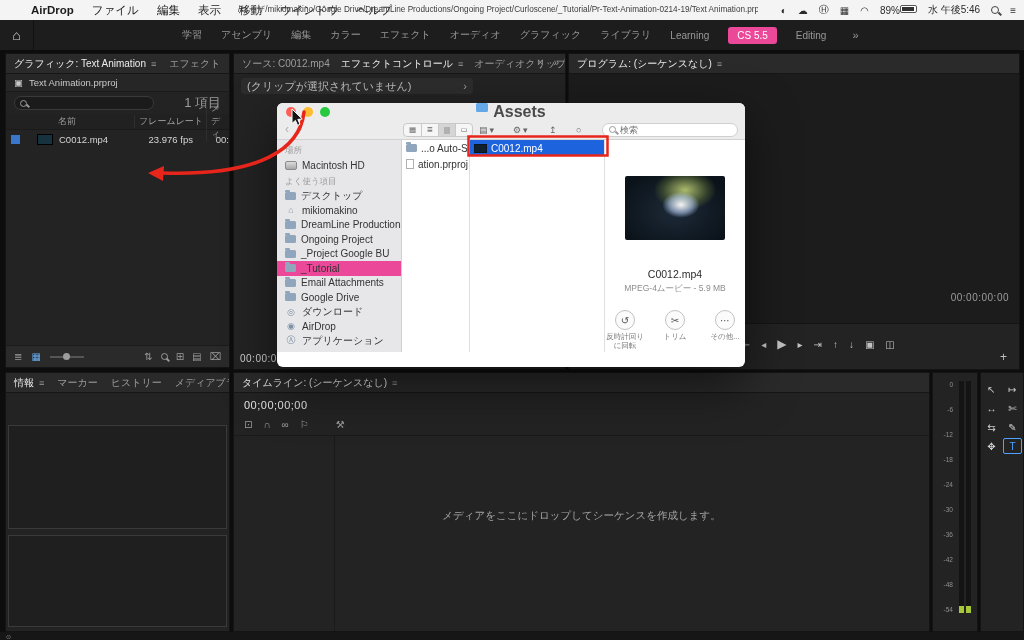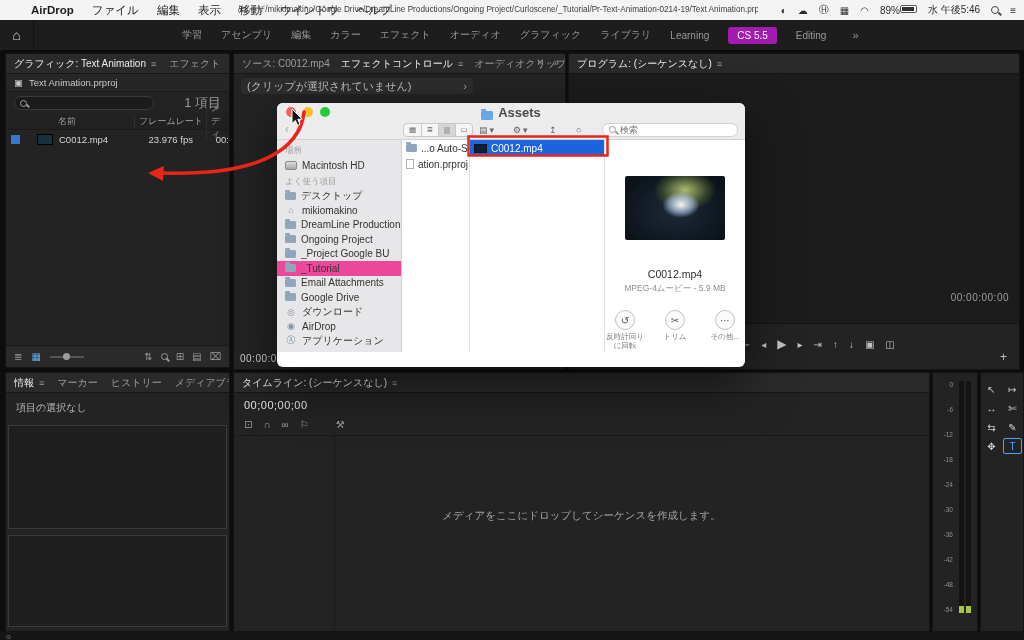--- a/index.html
+++ b/index.html
@@ -18,21 +18,21 @@
 .batt-fill{position:absolute;left:1px;top:1px;bottom:1px;width:12px;background:#333}
 .mag{display:inline-block;width:8px;height:8px;border:1.4px solid #444;border-radius:50%;position:relative;flex:none}
 .mag::after{content:"";position:absolute;width:4px;height:1.6px;background:#444;transform:rotate(45deg);right:-3.5px;bottom:-1.5px}
 .mag.dim{border-color:#9a9a9a}.mag.dim::after{background:#9a9a9a}
 .mag.sm{width:7px;height:7px;border-width:1.2px}
 
 
 #wsbar{position:absolute;left:0;top:20px;width:1024px;height:30px;background:#1d1d1d;display:flex;align-items:center;z-index:4}
 #wsbar .home{width:34px;height:30px;display:flex;align-items:center;justify-content:center;color:#d5d5d5;font-size:14px;border-right:1px solid #111}
 #wstabs{display:flex;align-items:center;gap:19px;font-size:10px;color:#989898;margin-left:148px;white-space:nowrap}
-.wstab.active{background:#a21caf;color:#fff;padding:3px 9px;border-radius:3px}
+.wstab.active{background:#ec4899;color:#fff;padding:3px 9px;border-radius:3px}
 #ws-overflow{margin-left:26px;color:#989898;font-size:11px}
 
 
 .panel{position:absolute;background:#232323;border:1px solid #141414;z-index:2}
 .ptabs{height:20px;background:#2a2a2a;display:flex;align-items:center;padding:0 8px;gap:13px;font-size:10px;color:#9c9c9c;white-space:nowrap;overflow:hidden;border-bottom:1px solid #161616}
 .ptab{display:flex;gap:5px;align-items:center}
 .ptab.active{color:#ececec}
 .pmenu{color:#9c9c9c;font-size:9px}
 .icon{display:inline-block;text-align:center}
 
@@ -99,21 +99,21 @@
 
 #tools-panel{left:980px;top:372px;width:44px;height:260px}
 .tool-grid{display:grid;grid-template-columns:19px 19px;gap:3px 2px;padding:8px 2px;justify-content:center}
 .tool{height:16px;display:flex;align-items:center;justify-content:center;font-size:10px;color:#cfcfcf}
 .tool.active{color:#4da3ff;border:1px solid #4da3ff;border-radius:2px}
 
 #bottom-strip{position:absolute;left:0;top:632px;width:1024px;height:8px;background:#161616;display:flex;align-items:center;padding-left:6px;font-size:6px;color:#8a8a8a;z-index:3}
 
 
 #finder{position:absolute;left:277px;top:103px;width:468px;height:264px;border-radius:6px;box-shadow:0 18px 50px rgba(0,0,0,.55);z-index:50;overflow:hidden;background:#fff}
-.f-titlebar{height:17px;background:#ececec;position:relative;display:flex;align-items:flex-end;justify-content:center;font-size:13px;color:#4a4a4a;font-weight:bold;gap:5px}
+.f-titlebar{height:17px;background:#ececec;position:relative;display:flex;align-items:flex-start;justify-content:center;font-size:16px;color:#4a4a4a;font-weight:bold;gap:5px}
 .lights{position:absolute;left:9px;top:4px;display:flex;gap:7px}
 .light{width:10px;height:10px;border-radius:50%}
 .l-red{background:#ff5f57}.l-yellow{background:#febc2e}.l-green{background:#28c840}
 .f-folder{width:12px;height:9px;background:#64a8e8;border-radius:1.5px;position:relative;flex:none}
 .f-folder::before{content:"";position:absolute;top:-2px;left:0;width:5px;height:2px;background:#64a8e8;border-radius:1px 1px 0 0}
 .f-toolbar{height:20px;background:#ececec;border-bottom:1px solid #d2d2d2;position:relative;font-size:9px;color:#5d5d5d}
 .f-nav{position:absolute;left:8px;top:2px;font-size:12px;color:#b0b0b0;display:flex;gap:9px}
 .f-seg{position:absolute;left:126px;top:2.5px;display:flex;border:1px solid #c9c9c9;border-radius:4px;overflow:hidden;height:14px;background:#f6f6f6}
 .f-segbtn{width:17px;display:flex;align-items:center;justify-content:center;font-size:7.5px;color:#666;border-left:1px solid #c9c9c9}
 .f-segbtn:first-child{border-left:none}
@@ -260,21 +260,20 @@
     <span class="ptab">
         <span>マーカー</span>
       </span>
     <span class="ptab">
         <span>ヒストリー</span>
       </span>
     <span class="ptab">
         <span>メディアブラウ</span>
       </span>
   </div>
-  <div class="info-msg">項目の選択なし</div>
   <div class="info-box" style="top:52px;height:104px"></div>
   <div class="info-box" style="top:162px;height:92px"></div>
 </div>
 
 <div id="source-panel" class="panel">
   <div class="ptabs">
     <span class="ptab">
         <span>ソース: C0012.mp4</span>
       </span>
     <span class="ptab active">

